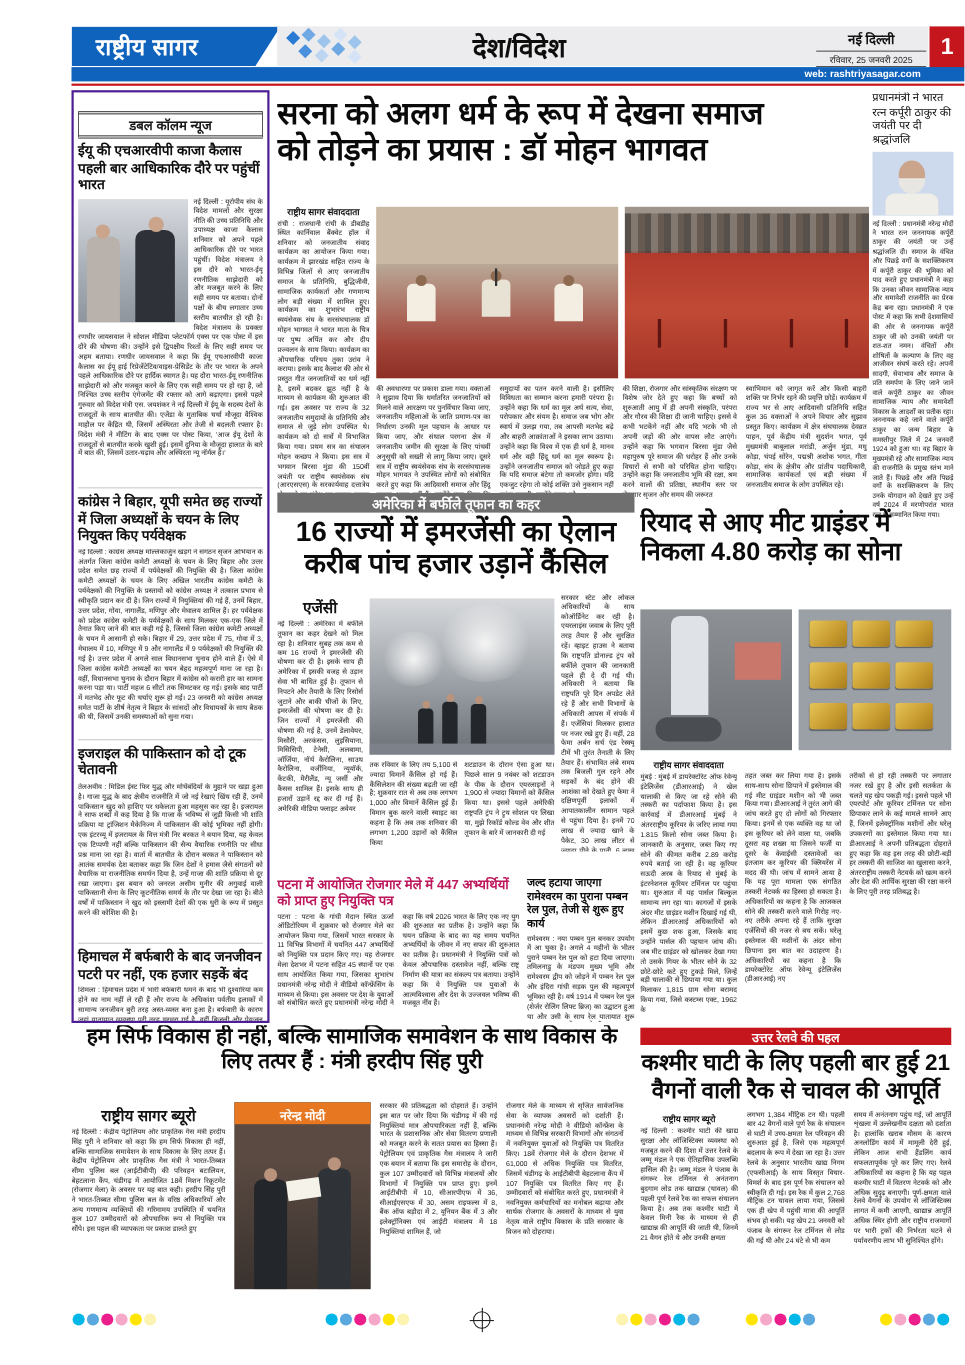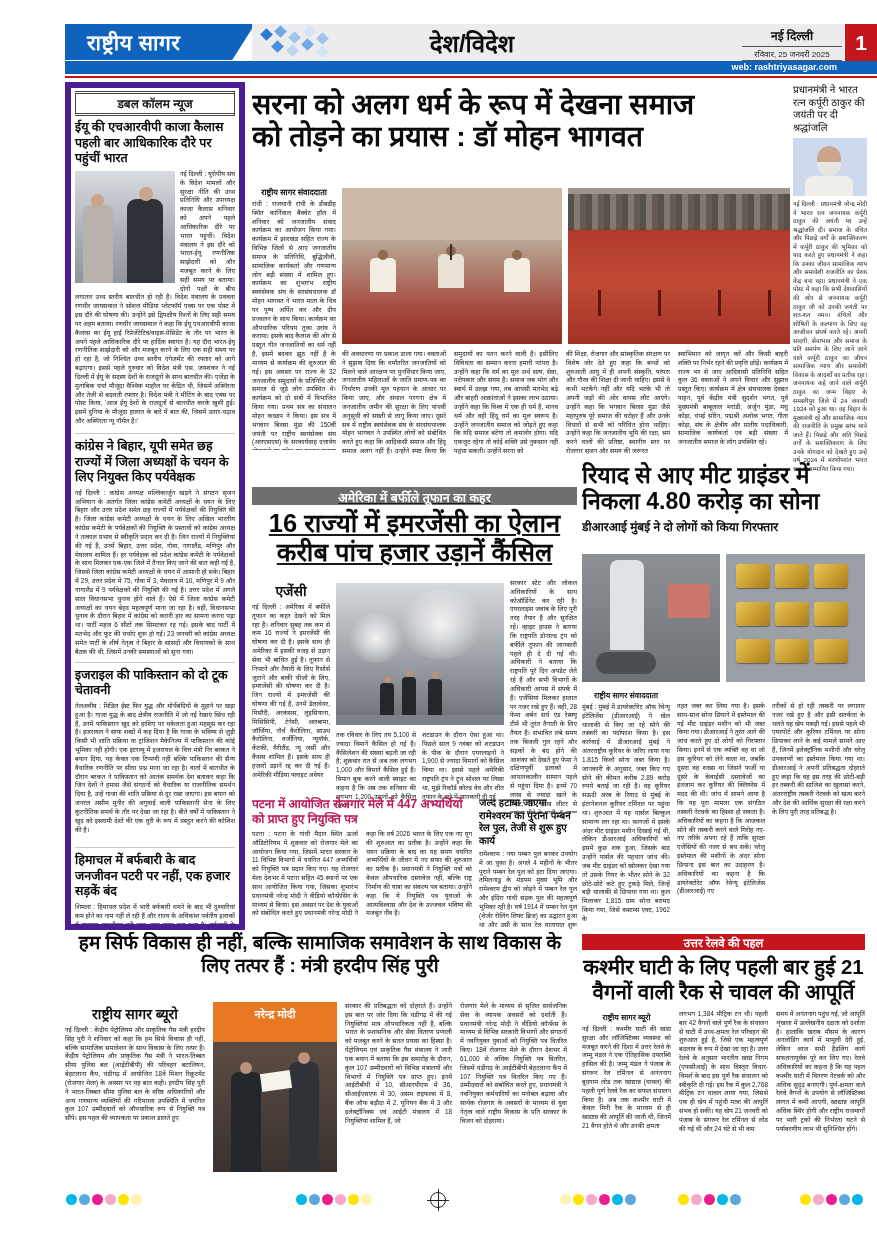--- a/index.html
+++ b/index.html
@@ -21,22 +21,22 @@
   .page-num{position:absolute;left:845px;top:24px;width:32px;height:38px;background:#c4161c;color:#fff;
     font-weight:bold;font-size:21px;display:flex;align-items:center;justify-content:center;}
   .web-strip{position:absolute;left:65px;top:61px;width:812px;height:13px;background:#0f63bd;color:#fff;
     font-size:9px;font-weight:bold;text-align:right;padding:1px 40px 0 0;}
   .red-rule{position:absolute;left:65px;top:76px;width:812px;height:2px;background:#c4161c;}
   
   .t{text-align:justify;font-size:6.4px;line-height:1.38;color:#1b1b1b;overflow:hidden;}
   .byline{font-weight:bold;font-size:14px;text-align:center;color:#111;margin:2px 0 3px 0;}
   .subhead-sm{font-weight:bold;font-size:12px;color:#be185d;}
   
-  .left-col{position:absolute;left:65px;top:82px;width:180px;height:848px;border:6px solid #4c1d95;
-    padding:3px 4px;overflow:hidden;}
+  .left-col{position:absolute;left:65px;top:82px;width:180px;height:848px;border:2px solid #4c1d95;
+    padding:17px 4px;overflow:hidden;}
   .box-title{border:1px solid #444;border-top:3px double #444;border-bottom:3px double #444;
     text-align:center;font-weight:bold;font-size:12px;padding:1px 0;margin-bottom:4px;}
   .lc-head{font-weight:bold;font-size:12.5px;line-height:1.25;color:#0d0d0d;margin:4px 0 3px 0;}
   .lc-sep{border-top:1px solid #c9c9c9;margin:5px 0;}
   .eu-photo{float:left;width:100px;height:112px;margin:1px 5px 2px 0;background:linear-gradient(180deg,#d8dbe0 0%,#aab0b8 55%,#8f959d 100%);position:relative;overflow:hidden;}
   .fig{position:absolute;bottom:0;background:#2e3238;}
   .fig.head{border-radius:50%;background:#caa58c;}
   
   .lead{position:absolute;left:252px;top:82px;width:538px;height:375px;overflow:hidden;}
   .strap{border-left:5px solid #f0871f;border-bottom:1px solid #b5b5b5;font-weight:bold;font-size:12.5px;
@@ -60,21 +60,21 @@
   .rope-post{position:absolute;width:3px;height:26px;background:#5e1410;bottom:28px;}
   .lead-colN{position:absolute;top:166px;height:104px;}
   
   .pm-col{position:absolute;left:793px;top:84px;width:74px;height:448px;overflow:hidden;}
   .pm-head{font-weight:normal;font-size:10px;line-height:1.25;color:#0d0d0d;}
   .pm-photo{width:74px;height:58px;margin:4px 0;background:#cdd9ec;position:relative;overflow:hidden;}
   .pm-face{position:absolute;left:24px;top:8px;width:24px;height:26px;border-radius:50%;background:#caa58c;}
   .pm-beard{position:absolute;left:24px;top:24px;width:24px;height:14px;border-radius:0 0 12px 12px;background:#e8e6e2;}
   .pm-body-shape{position:absolute;left:12px;top:38px;width:48px;height:20px;border-radius:8px 8px 0 0;background:#f0eee9;}
   
-  .storm{position:absolute;left:252px;top:487px;width:325px;height:328px;overflow:hidden;text-decoration:underline;}
+  .storm{position:absolute;left:252px;top:448px;width:325px;height:328px;overflow:hidden;}
   .kicker-gray{background:#6f6f6f;color:#fff;font-weight:bold;font-size:12.5px;text-align:center;
     height:18px;padding-top:2px;}
   .storm-head{font-weight:bold;font-size:25.5px;line-height:1.15;text-align:center;color:#0a0a0a;margin-top:4px;}
   .storm-col1{position:absolute;left:0;top:92px;width:78px;height:234px;}
   .storm-photo{position:absolute;left:84px;top:96px;width:168px;height:142px;overflow:hidden;
     background:linear-gradient(180deg,#d7d9dc 0%,#9aa0a6 55%,#6a6f76 100%);}
   .steam{position:absolute;left:60px;top:6px;width:90px;height:70px;border-radius:50%;
     background:radial-gradient(circle,#f4f4f4 0%,rgba(244,244,244,0) 70%);}
   .walker{position:absolute;bottom:8px;width:14px;height:34px;background:#23262b;border-radius:4px 4px 0 0;}
   .walker:before{content:"";position:absolute;left:4px;top:-7px;width:7px;height:7px;border-radius:50%;background:#b9937b;}
@@ -101,21 +101,21 @@
   .gold-cols{position:absolute;left:0;top:226px;width:283px;height:240px;}
   .gold-c1{position:absolute;left:0;top:0;width:88px;height:240px;}
   .gold-c2{position:absolute;left:95px;top:14px;width:88px;height:226px;}
   .gold-c3{position:absolute;left:190px;top:14px;width:93px;height:226px;}
   
   .puri{position:absolute;left:65px;top:932px;width:510px;height:255px;overflow:hidden;}
   .puri-head{font-weight:bold;font-size:19px;line-height:1.2;text-align:center;color:#0a0a0a;}
   .puri-row{position:absolute;left:0;top:70px;width:510px;height:180px;display:flex;gap:8px;}
   .puri-c1{width:140px;}
   .puri-photo{width:124px;height:170px;background:linear-gradient(180deg,#5a4a42 30%,#39322e 100%);position:relative;overflow:hidden;flex:none;}
-  .puri-banner{position:absolute;left:0;top:0;width:100%;height:40px;background:#e87722;color:#fff;
+  .puri-banner{position:absolute;left:0;top:0;width:100%;height:20px;background:#e87722;color:#fff;
     font-weight:bold;font-size:11px;text-align:center;padding-top:4px;}
   .puri-fig{position:absolute;bottom:0;width:30px;height:100px;background:#23262b;border-radius:8px 8px 0 0;}
   .puri-fig:before{content:"";position:absolute;left:9px;top:-10px;width:12px;height:12px;border-radius:50%;background:#b9937b;}
   .cert{position:absolute;left:48px;top:70px;width:30px;height:18px;background:#f5f2ea;transform:rotate(-8deg);}
   .puri-c3,.puri-c4{width:107px;}
   
   .kashmir{position:absolute;left:582px;top:934px;width:283px;height:252px;overflow:hidden;}
   .kicker-red{background:#c4161c;color:#fff;font-weight:bold;font-size:11.5px;text-align:center;
     height:16px;padding-top:1px;}
   .kash-head{font-weight:bold;font-size:20.5px;line-height:1.2;text-align:center;color:#0a0a0a;margin-top:5px;}
@@ -266,21 +266,20 @@
 
   
   <section class="pamban">
     <div style="font-weight:bold;font-size:10px;line-height:1.25;color:#0d0d0d;">जल्द हटाया जाएगा रामेश्वरम का पुराना पम्बन रेल पुल, तेजी से शुरू हुए कार्य</div>
     <div class="t" style="height:86px;margin-top:3px;">रामेश्वरम : नया पम्बन पुल बनकर उपयोग में आ चुका है। अगले 4 महीनों के भीतर पुराने पम्बन रेल पुल को हटा दिया जाएगा। तमिलनाडु के मंडपम मुख्य भूमि और रामेश्वरम द्वीप को जोड़ने में पम्बन रेल पुल और इंदिरा गांधी सड़क पुल की महत्वपूर्ण भूमिका रही है। वर्ष 1914 में पम्बन रेल पुल (शेर्जर रोलिंग लिफ्ट ब्रिज) का उद्घाटन हुआ था और उसी के साथ रेल यातायात शुरू हुआ। यह भारत में समुद्र के बीच बना पहला रेल पुल है। जहाजों के आवागमन को ध्यान में रखते हुए इस पुल में रेलवे ट्रैक के बीच एक लिफ्ट ब्रिज बनाया गया था, जो इसकी विशेषता रही है। 1964 में आए एक चक्रवात में क्षतिग्रस्त होने के बाद पुनर्निर्माण कर फिर से उपयोग में लाया गया। 100 वर्षों से अधिक पुराने इस पुल में बार-बार तकनीकी समस्याएं आने लगीं। इसके कारण नए पुल की आधारशिला रखी गई और 2020 में निर्माण कार्य शुरू हुआ।</div>
   </section>
 
   
   <section class="gold">
     <div class="gold-head">रियाद से आए मीट ग्राइंडर में निकला 4.80 करोड़ का सोना</div>
-    <div class="gold-sub">डीआरआई मुंबई ने दो लोगों को किया गिरफ्तार</div>
     <div class="gold-photos">
       <div class="gp-left">
         <span class="man"></span>
           <span class="box"></span>
           <span class="grinder"></span>
       </div>
       <div class="gp-right">
         <span class="bar"></span>
           <span class="bar"></span>
           <span class="bar"></span>

